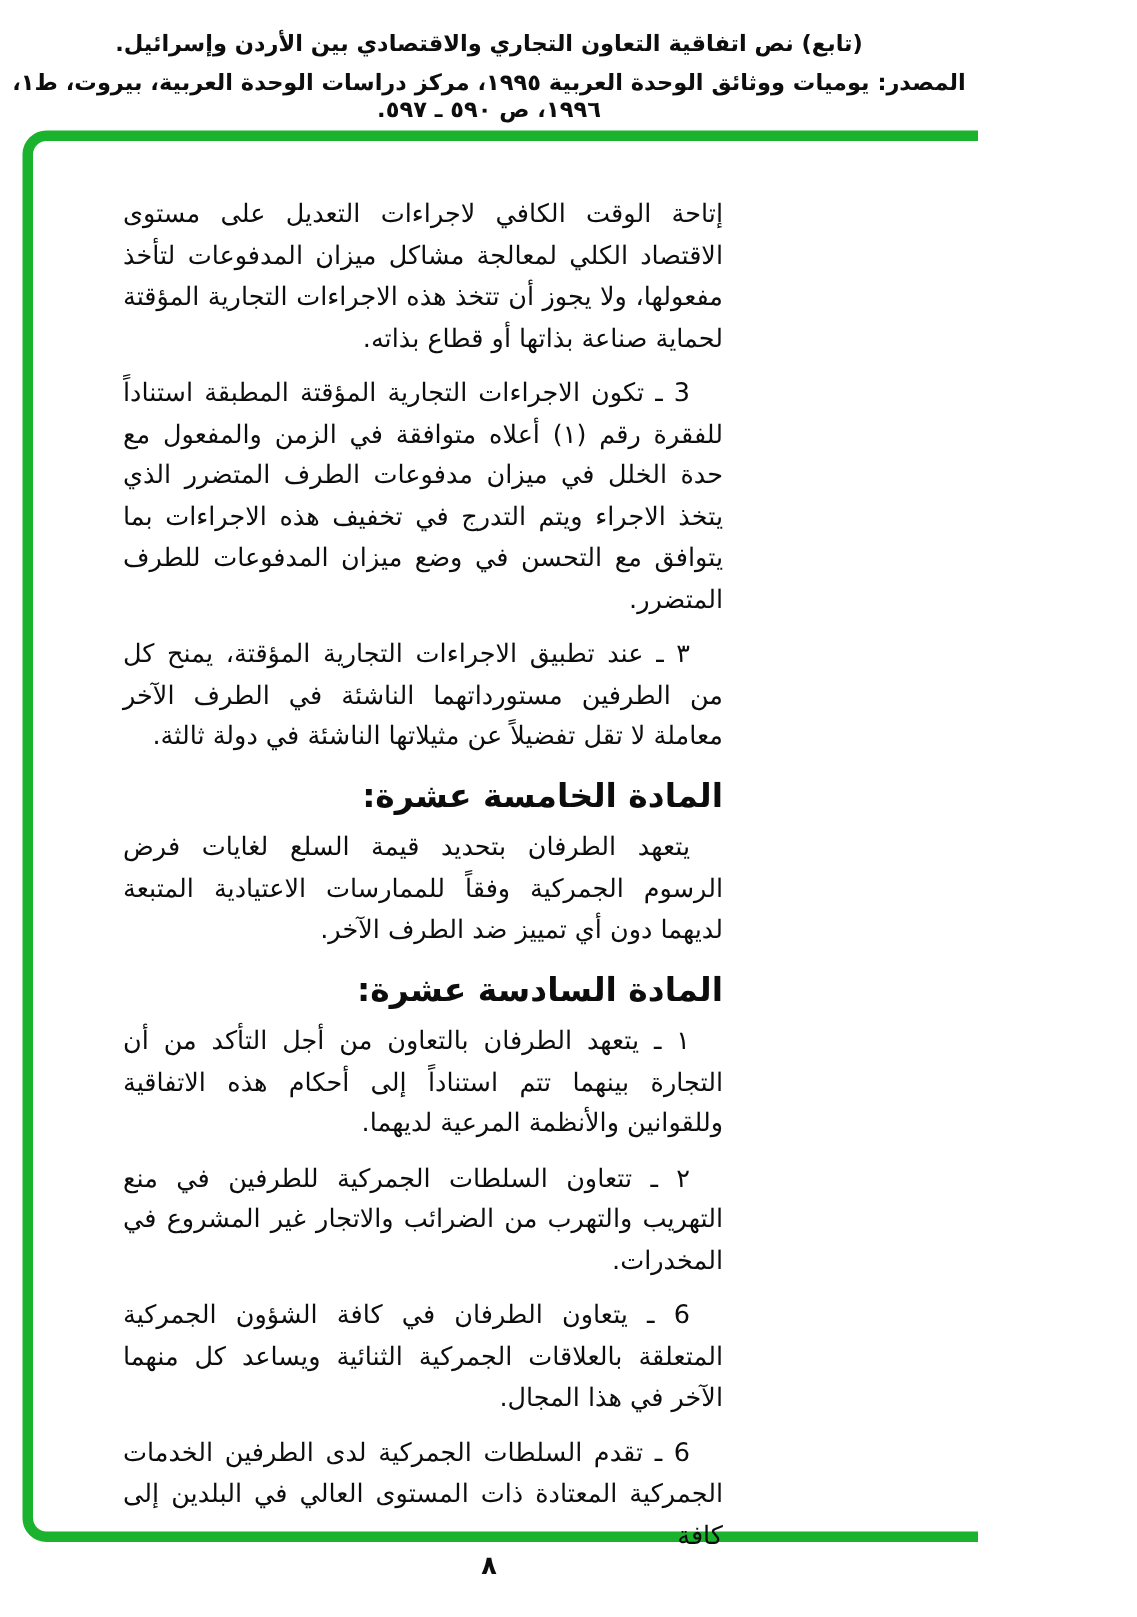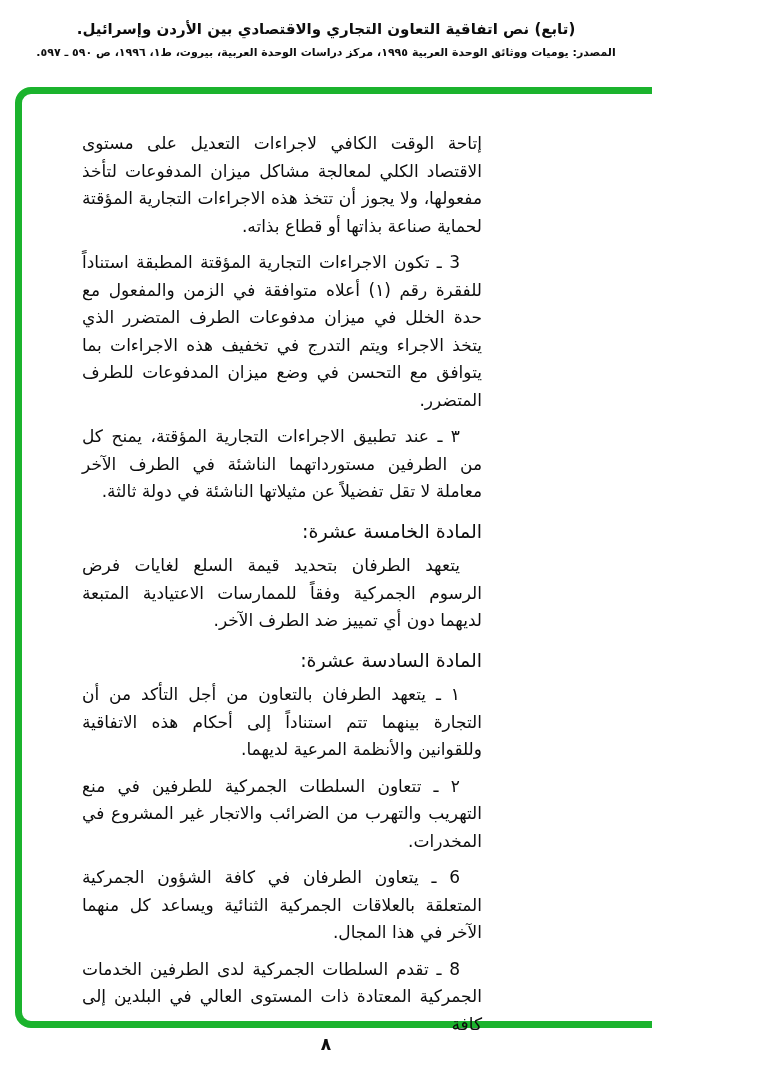--- a/index.html
+++ b/index.html
@@ -23,21 +23,21 @@
     right: 0;
     direction: rtl;
     text-align: center;
   }
   .doc-header .title {
     font-size: 15px;
     font-weight: bold;
     letter-spacing: 0;
   }
   .doc-header .source {
-    font-size: 11px;
+    font-size: 15px;
     font-weight: bold;
     margin-top: 8px;
   }
   .green-box {
     position: absolute;
     left: 15px;
     top: 87px;
     width: 727px;
     height: 941px;
     box-sizing: border-box;
@@ -57,22 +57,22 @@
   }
   .doc-body .para {
     margin: 0 0 9px 0;
     text-align: justify;
     text-align-last: right;
   }
   .doc-body .para.indent {
     text-indent: 22px;
   }
   .doc-body .heading {
-    font-weight: normal;
-    font-size: 19px;
+    font-weight: bold;
+    font-size: 22px;
     margin: 12px 0 7px 0;
   }
   .page-number {
     position: absolute;
     top: 1034px;
     left: 0;
     right: 0;
     text-align: center;
     font-size: 17px;
     font-weight: bold;
@@ -94,18 +94,18 @@
 
   <div class="para">إتاحة الوقت الكافي لاجراءات التعديل على مستوى الاقتصاد الكلي لمعالجة مشاكل ميزان المدفوعات لتأخذ مفعولها، ولا يجوز أن تتخذ هذه الاجراءات التجارية المؤقتة لحماية صناعة بذاتها أو قطاع بذاته.</div>
       <div class="para indent">3 ـ تكون الاجراءات التجارية المؤقتة المطبقة استناداً للفقرة رقم (١) أعلاه متوافقة في الزمن والمفعول مع حدة الخلل في ميزان مدفوعات الطرف المتضرر الذي يتخذ الاجراء ويتم التدرج في تخفيف هذه الاجراءات بما يتوافق مع التحسن في وضع ميزان المدفوعات للطرف المتضرر.</div>
       <div class="para indent">٣ ـ عند تطبيق الاجراءات التجارية المؤقتة، يمنح كل من الطرفين مستورداتهما الناشئة في الطرف الآخر معاملة لا تقل تفضيلاً عن مثيلاتها الناشئة في دولة ثالثة.</div>
       <div class="heading">المادة الخامسة عشرة:</div>
       <div class="para indent">يتعهد الطرفان بتحديد قيمة السلع لغايات فرض الرسوم الجمركية وفقاً للممارسات الاعتيادية المتبعة لديهما دون أي تمييز ضد الطرف الآخر.</div>
       <div class="heading">المادة السادسة عشرة:</div>
       <div class="para indent">١ ـ يتعهد الطرفان بالتعاون من أجل التأكد من أن التجارة بينهما تتم استناداً إلى أحكام هذه الاتفاقية وللقوانين والأنظمة المرعية لديهما.</div>
       <div class="para indent">٢ ـ تتعاون السلطات الجمركية للطرفين في منع التهريب والتهرب من الضرائب والاتجار غير المشروع في المخدرات.</div>
       <div class="para indent">6 ـ يتعاون الطرفان في كافة الشؤون الجمركية المتعلقة بالعلاقات الجمركية الثنائية ويساعد كل منهما الآخر في هذا المجال.</div>
-      <div class="para indent">8 ـ تقدم السلطات الجمركية لدى الطرفين الخدمات الجمركية المعتادة ذات المستوى العالي في البلدين إلى كافة</div>
+      <div class="para indent">6 ـ تقدم السلطات الجمركية لدى الطرفين الخدمات الجمركية المعتادة ذات المستوى العالي في البلدين إلى كافة</div>
     </div>
 
   <div class="page-number">٨</div>
 
 </div>
 
 </body></html>

